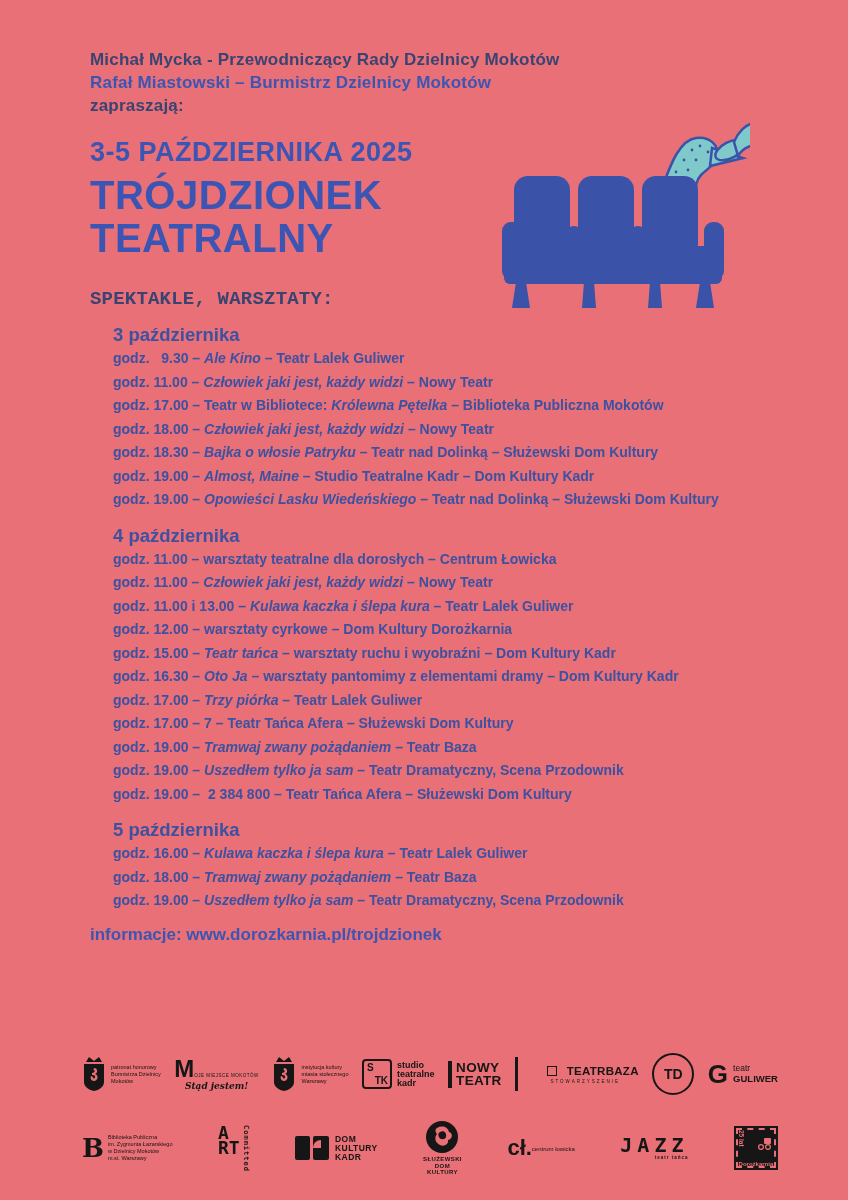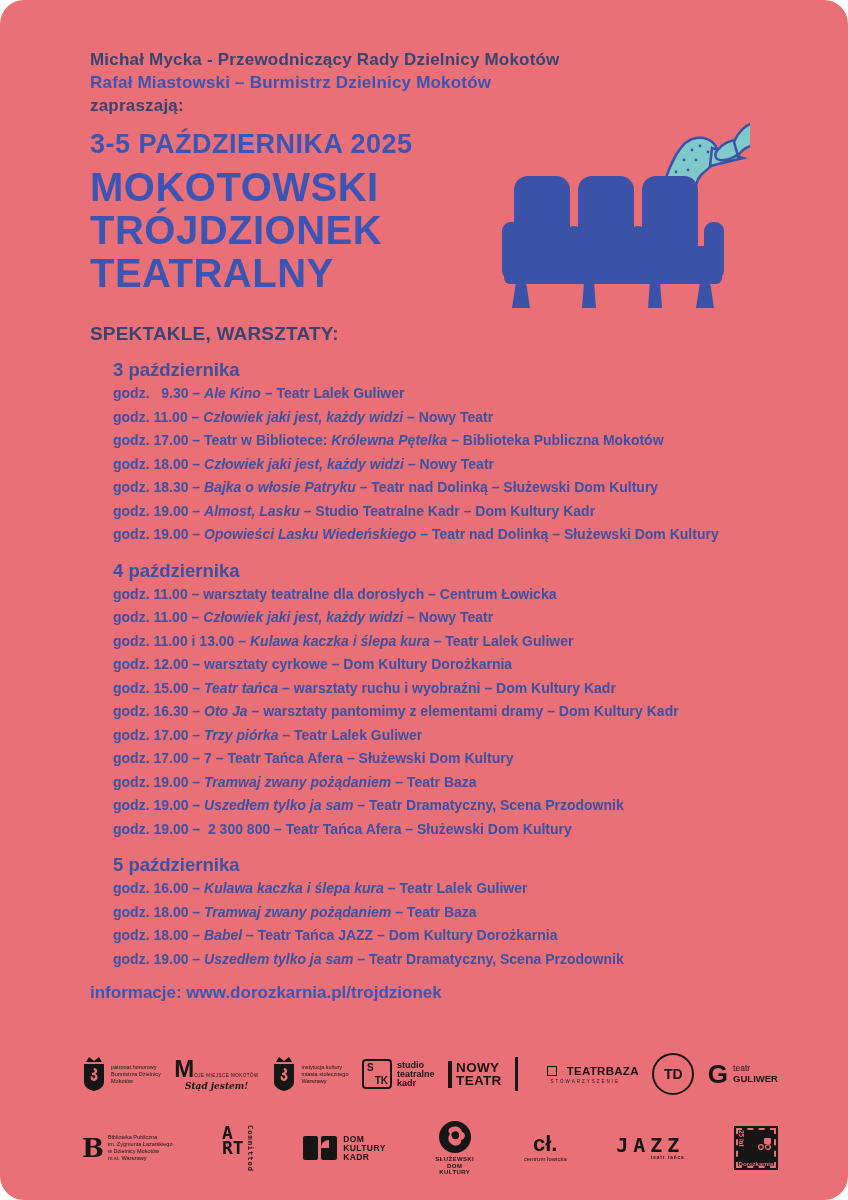--- a/index.html
+++ b/index.html
@@ -3,29 +3,28 @@
 <meta charset="utf-8">
 <style>
   html,body{margin:0;padding:0;}
   .poster{
     position:relative;
     width:848px;height:1200px;
     background:var(--bg);
     font-family:"Liberation Sans",sans-serif;
     font-weight:bold;
     overflow:hidden;
-    border-radius:24px;
   }
   .content{position:absolute;left:90px;top:48px;width:690px;}
   .header-line{font-size:17px;line-height:23px;letter-spacing:.2px;}
   .c-navy{color:var(--navy);}
   .c-bright{color:var(--bright);}
-  .date-line{margin-top:12px;font-size:27px;line-height:31px;letter-spacing:.5px;color:var(--bright);}
+  .date-line{margin-top:20px;font-size:27px;line-height:31px;letter-spacing:.5px;color:var(--bright);}
   .title{margin-top:6px;font-size:40px;line-height:43px;letter-spacing:.5px;color:var(--bright);}
-  .section-heading{margin-top:28px;font-size:19px;line-height:22px;color:var(--navy);letter-spacing:.2px;}
+  .section-heading{margin-top:28px;font-size:19px;line-height:22px;color:var(--navy);letter-spacing:.2px;font-family:Liberation Mono, monospace;}
   .schedule{margin-top:13px;color:var(--blue);}
   .day{margin-bottom:12px;margin-left:23px;}
   .day-heading{margin:0;font-size:18.5px;line-height:24px;font-weight:bold;}
   .event-line{font-size:14px;line-height:23.5px;white-space:pre;}
   .it{font-style:italic;}
   .info-line{font-size:17px;color:var(--bright);}
   .illustration{position:absolute;left:500px;top:120px;width:250px;height:195px;}
   
   .logo-row{position:absolute;left:82px;right:70px;display:flex;align-items:center;justify-content:space-between;color:var(--ink);}
   .logo-row-1{top:1046px;height:56px;}
@@ -56,21 +55,21 @@
   .guliwer .gt b{font-size:9.5px;}
   .bib{display:flex;align-items:center;gap:4px;}
   .bib .b{font-size:26px;line-height:24px;font-family:"DejaVu Serif",serif;}
   .art{display:flex;align-items:stretch;gap:2px;}
   .art .a-col{display:flex;flex-direction:column;font-size:18px;line-height:15px;font-family:"DejaVu Sans Mono",monospace;}
   .art .vert{writing-mode:vertical-rl;font-size:7px;letter-spacing:1px;font-family:"DejaVu Sans Mono",monospace;}
   .kadr{display:flex;align-items:center;gap:6px;}
   .kadr-text{font-size:8.5px;line-height:9px;letter-spacing:.4px;}
   .sluz{display:flex;flex-direction:column;align-items:center;gap:2px;}
   .sluz-text{font-size:6px;line-height:6.5px;text-align:center;letter-spacing:.4px;}
-  .low{display:flex;flex-direction:column;align-items:center;}
+  .low{display:flex;flex-direction:row;align-items:center;}
   .low .cl{font-size:22px;line-height:20px;}
   .low .sub{font-size:6px;font-weight:normal;margin-top:2px;}
   .jazz{display:flex;flex-direction:column;align-items:flex-end;}
   .jazz .word{font-family:"DejaVu Sans Mono",monospace;font-size:20px;line-height:18px;letter-spacing:5px;}
   .jazz .sub{font-size:4.5px;letter-spacing:1px;align-self:flex-end;margin-top:1px;}
   .stamp{width:44px;height:44px;background:var(--ink);outline:2px dashed var(--bg);outline-offset:-4px;position:relative;color:var(--bg);}
   .stamp .rot{position:absolute;left:4px;top:4px;writing-mode:vertical-rl;font-size:6.5px;}
   .stamp .nm{position:absolute;left:0;right:0;bottom:3px;text-align:center;font-size:6px;}
   .stamp svg{position:absolute;right:5px;top:12px;}
 </style>
@@ -137,57 +136,55 @@
   </div>
 
   <div class="content">
     <div class="header-line c-navy">Michał Mycka - Przewodniczący Rady Dzielnicy Mokotów</div>
     <div class="header-line c-bright">Rafał Miastowski – Burmistrz Dzielnicy Mokotów</div>
     <div class="header-line c-navy">zapraszają:</div>
 
     <div class="date-line">3-5 PAŹDZIERNIKA 2025</div>
 
     <div class="title">
-      <div>MOKOTOWSKI</div>
       <div>TRÓJDZIONEK</div>
       <div>TEATRALNY</div>
     </div>
 
     <div class="section-heading">SPEKTAKLE, WARSZTATY:</div>
 
     <div class="schedule">
         <section class="day">
           <h3 class="day-heading">3 października</h3>
           <div class="event-line"><span>godz.   9.30 – </span><span class="it">Ale Kino</span><span> – Teatr Lalek Guliwer</span></div>
           <div class="event-line"><span>godz. 11.00 – </span><span class="it">Człowiek jaki jest, każdy widzi</span><span> – Nowy Teatr</span></div>
           <div class="event-line"><span>godz. 17.00 – Teatr w Bibliotece: </span><span class="it">Królewna Pętelka</span><span> – Biblioteka Publiczna Mokotów</span></div>
           <div class="event-line"><span>godz. 18.00 – </span><span class="it">Człowiek jaki jest, każdy widzi</span><span> – Nowy Teatr</span></div>
           <div class="event-line"><span>godz. 18.30 – </span><span class="it">Bajka o włosie Patryku</span><span> – Teatr nad Dolinką – Służewski Dom Kultury</span></div>
-          <div class="event-line"><span>godz. 19.00 – </span><span class="it">Almost, Lasku</span><span> – Studio Teatralne Kadr – Dom Kultury Kadr</span></div>
+          <div class="event-line"><span>godz. 19.00 – </span><span class="it">Almost, Maine</span><span> – Studio Teatralne Kadr – Dom Kultury Kadr</span></div>
           <div class="event-line"><span>godz. 19.00 – </span><span class="it">Opowieści Lasku Wiedeńskiego</span><span> – Teatr nad Dolinką – Służewski Dom Kultury</span></div>
         </section>
         <section class="day">
           <h3 class="day-heading">4 października</h3>
           <div class="event-line"><span>godz. 11.00 – warsztaty teatralne dla dorosłych – Centrum Łowicka</span></div>
           <div class="event-line"><span>godz. 11.00 – </span><span class="it">Człowiek jaki jest, każdy widzi</span><span> – Nowy Teatr</span></div>
           <div class="event-line"><span>godz. 11.00 i 13.00 – </span><span class="it">Kulawa kaczka i ślepa kura</span><span> – Teatr Lalek Guliwer</span></div>
           <div class="event-line"><span>godz. 12.00 – warsztaty cyrkowe – Dom Kultury Dorożkarnia</span></div>
           <div class="event-line"><span>godz. 15.00 – </span><span class="it">Teatr tańca</span><span> – warsztaty ruchu i wyobraźni – Dom Kultury Kadr</span></div>
           <div class="event-line"><span>godz. 16.30 – </span><span class="it">Oto Ja</span><span> – warsztaty pantomimy z elementami dramy – Dom Kultury Kadr</span></div>
           <div class="event-line"><span>godz. 17.00 – </span><span class="it">Trzy piórka</span><span> – Teatr Lalek Guliwer</span></div>
           <div class="event-line"><span>godz. 17.00 – 7 – Teatr Tańca Afera – Służewski Dom Kultury</span></div>
           <div class="event-line"><span>godz. 19.00 – </span><span class="it">Tramwaj zwany pożądaniem</span><span> – Teatr Baza</span></div>
           <div class="event-line"><span>godz. 19.00 – </span><span class="it">Uszedłem tylko ja sam</span><span> – Teatr Dramatyczny, Scena Przodownik</span></div>
-          <div class="event-line"><span>godz. 19.00 –  2 300 800 – Teatr Tańca Afera – Służewski Dom Kultury</span></div>
+          <div class="event-line"><span>godz. 19.00 –  2 384 800 – Teatr Tańca Afera – Służewski Dom Kultury</span></div>
         </section>
         <section class="day">
           <h3 class="day-heading">5 października</h3>
           <div class="event-line"><span>godz. 16.00 – </span><span class="it">Kulawa kaczka i ślepa kura</span><span> – Teatr Lalek Guliwer</span></div>
           <div class="event-line"><span>godz. 18.00 – </span><span class="it">Tramwaj zwany pożądaniem</span><span> – Teatr Baza</span></div>
-          <div class="event-line"><span>godz. 18.00 – </span><span class="it">Babel</span><span> – Teatr Tańca JAZZ – Dom Kultury Dorożkarnia</span></div>
           <div class="event-line"><span>godz. 19.00 – </span><span class="it">Uszedłem tylko ja sam</span><span> – Teatr Dramatyczny, Scena Przodownik</span></div>
         </section>
       </div>
 
     <div class="info-line">informacje: www.dorozkarnia.pl/trojdzionek</div>
   </div>
 
   <div class="logo-row logo-row-1">
     <div class="logo crest">
       <svg width="24" height="36" viewBox="0 0 24 36">

